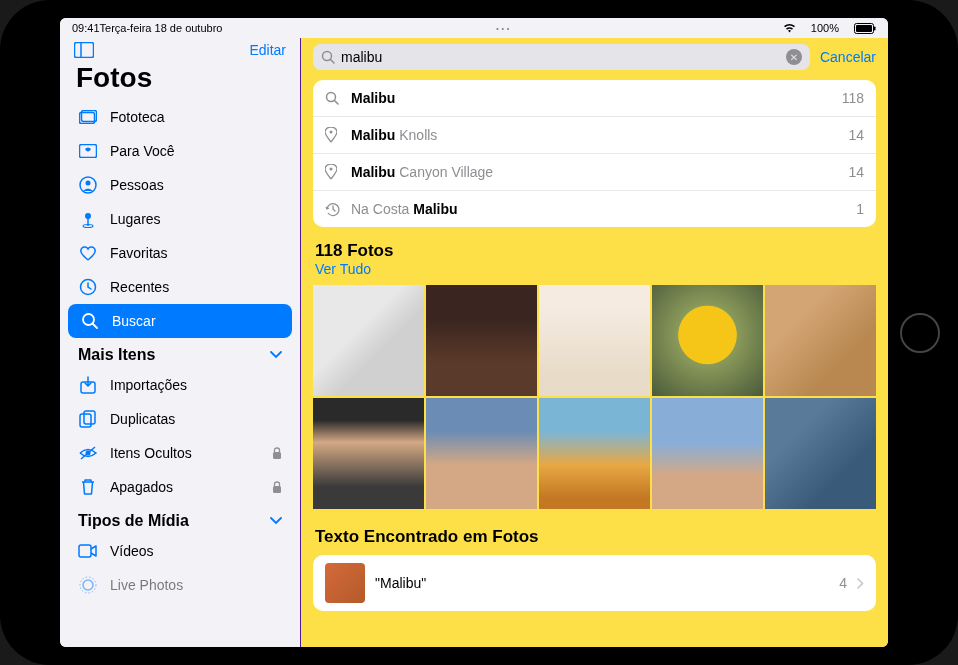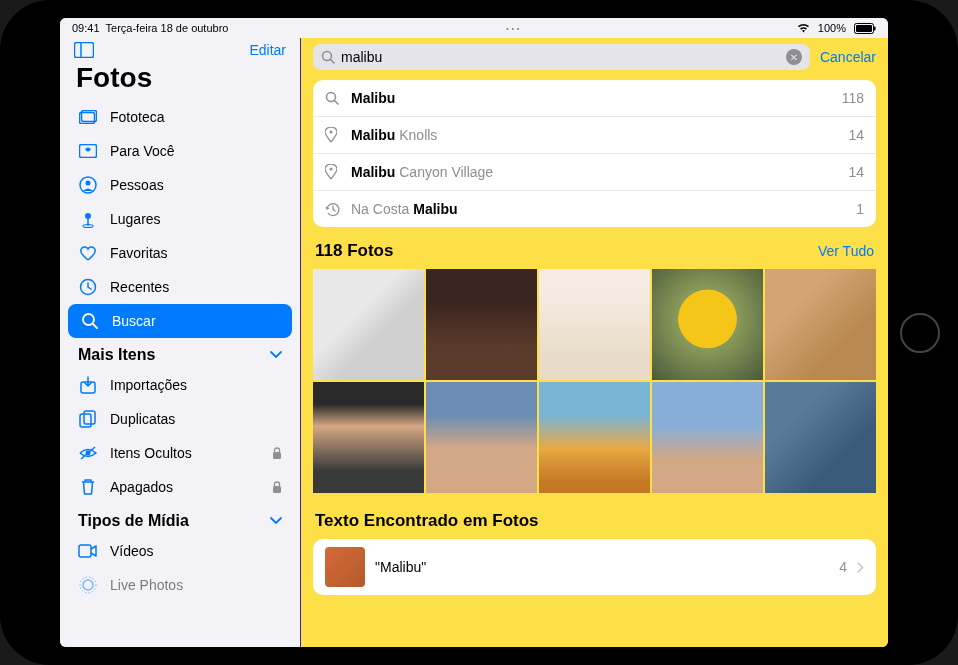--- a/index.html
+++ b/index.html
@@ -47,32 +47,32 @@
       height: 20px;
       display: flex;
       align-items: center;
       padding: 0 12px;
       font-size: 11px;
       color: #000;
       background: #f2f2f7;
     }
     .status-left {
       display: flex;
-      gap: 6px;
+      gap: 0;
     }
     .status-center {
       flex: 1;
       text-align: center;
       font-size: 16px;
       color: #888;
     }
     .status-right {
       display: flex;
       align-items: center;
-      gap: 8px;
+      gap: 15px;
     }
     .main-layout {
       flex: 1;
       display: flex;
       overflow: hidden;
     }
     .sidebar {
       width: 240px;
       background: #f2f2f7;
       padding: 0 8px;
@@ -221,20 +221,21 @@
       color: #8e8e93;
     }
     .sugg-count {
       color: #8e8e93;
     }
     .photos-header {
       display: flex;
       justify-content: space-between;
       align-items: baseline;
       padding: 14px 2px 8px;
+      flex-direction: column;
     }
     .photos-count {
       font-size: 17px;
       font-weight: 700;
     }
     .see-all {
       color: #007aff;
       font-size: 14px;
     }
     .photo-grid {

